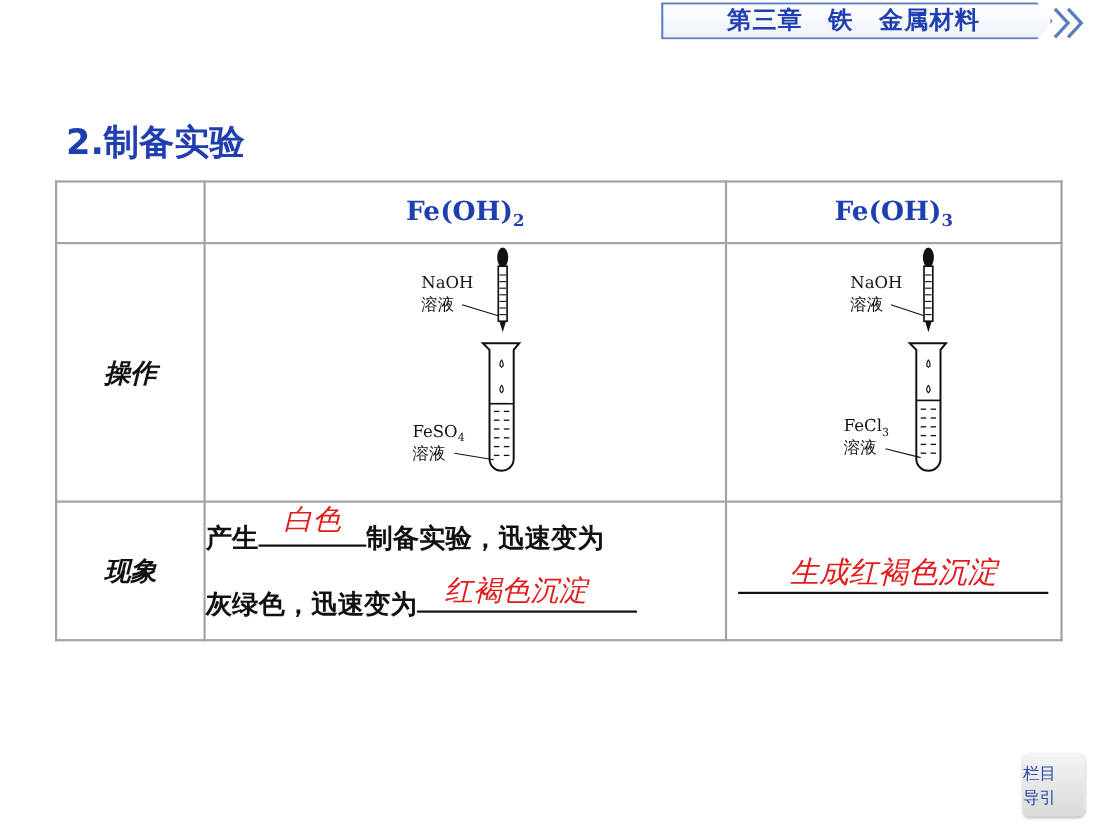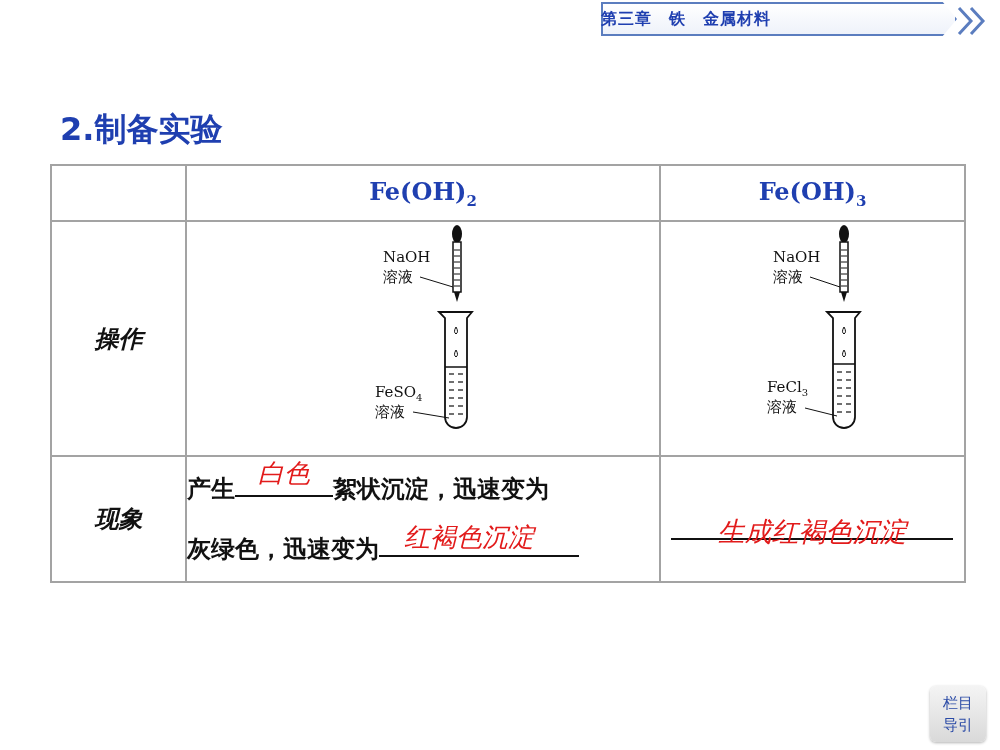--- a/index.html
+++ b/index.html
@@ -1,37 +1,37 @@
 <!DOCTYPE html>
 <html><head>
 <meta charset="utf-8">
 <style>
   html,body{margin:0;padding:0;}
   body{width:1000px;height:750px;position:relative;background:#fff;overflow:hidden;font-family:"DejaVu Sans",sans-serif;}
   .header-banner{position:absolute;left:601px;top:2px;width:380px;height:36px;}
   .header-box{position:absolute;left:0;top:0;width:356px;height:34px;border:2px solid #5b7dbf;background:linear-gradient(#ffffff,#eef2fa);box-sizing:border-box;clip-path:polygon(0 0,96% 0,100% 50%,96% 100%,0 100%);}
-  .header-title{position:absolute;left:0;top:0;width:350px;height:48px;line-height:34px;text-align:left;color:#1f3fb0;font-size:16px;font-weight:bold;letter-spacing:1px;white-space:pre;}
+  .header-title{position:absolute;left:0;top:0;width:350px;height:48px;line-height:34px;text-align:center;color:#1f3fb0;font-size:22px;font-weight:bold;letter-spacing:1px;white-space:pre;}
   .chev{position:absolute;top:4px;}
   .section-title{position:absolute;left:60px;top:108px;font-size:32px;font-weight:bold;color:#1f3fb0;}
   table.exp{position:absolute;left:50px;top:164px;border-collapse:collapse;}
   table.exp td{border:2px solid #a3a3a3;padding:0;vertical-align:middle;}
   .col1{width:133px;}
   .col2{width:472px;}
   .col3{width:303px;}
   .r1{height:56px;}
   .r2{height:229px;}
   .r3{height:126px;}
   .hdr{text-align:center;font-family:"DejaVu Serif",serif;font-size:24px;font-weight:bold;color:#1f3fb0;}
   .hdr sub{font-size:15px;}
   .rowlabel{text-align:center;font-size:24px;font-weight:bold;color:#111;font-style:italic;}
   .cell-op{position:relative;}
   .obs{font-size:24px;font-weight:bold;color:#111;line-height:60px;padding-left:8px;position:relative;}
   .blank{display:inline-block;border-bottom:2px solid #111;position:relative;height:30px;vertical-align:baseline;}
   .ans{position:absolute;left:0;right:0;text-align:center;color:#e21b1b;font-weight:normal;font-size:26px;font-style:italic;}
-  .nav-btn{position:absolute;left:930px;top:686px;width:56px;height:56px;border-radius:6px;background:linear-gradient(#f4f4f4,#d9d9d9);box-shadow:0 1px 3px rgba(0,0,0,.3);text-align:center;color:#2a4aa6;font-size:15px;line-height:22px;padding-top:6px;box-sizing:border-box;}
+  .nav-btn{position:absolute;left:930px;top:686px;width:56px;height:56px;border-radius:6px;background:linear-gradient(#f4f4f4,#d9d9d9);box-shadow:0 1px 3px rgba(0,0,0,.3);color:#2a4aa6;font-size:15px;line-height:22px;padding-top:6px;box-sizing:border-box;}
   .lbl{font-family:"DejaVu Serif",serif;font-size:15px;fill:#111;}
 </style>
 </head>
 <body>
 
 <div class="header-banner">
   <div class="header-box"></div>
   <div class="header-title">第三章　铁　金属材料</div>
   <svg class="chev" width="40" height="30" viewBox="0 0 40 30" style="left:356px;">
     <polyline points="2,2 14,15 2,28" fill="none" stroke="#5b7dbf" stroke-width="3"></polyline>
@@ -131,26 +131,26 @@
         </g>
         <text class="lbl" x="106" y="170"><tspan>FeCl</tspan><tspan dy="4" font-size="10">3</tspan></text>
         <text class="lbl" x="106" y="190">溶液</text>
         <line x1="144" y1="186" x2="176" y2="194" stroke="#111" stroke-width="1"></line>
       </svg>
     </td>
   </tr>
   <tr class="r3">
     <td class="rowlabel">现象</td>
     <td class="obs">
-      <div><span>产生</span><span class="blank" style="width:98px;"><span class="ans" style="top:-22px;">白色</span></span><span>絮状沉淀，迅速变为</span></div>
+      <div><span>产生</span><span class="blank" style="width:98px;"><span class="ans" style="top:-22px;">白色</span></span><span>制备实验，迅速变为</span></div>
       <div><span>灰绿色，迅速变为</span><span class="blank" style="width:200px;"><span class="ans" style="top:-18px;left:-20px;">红褐色沉淀</span></span></div>
     </td>
     <td style="position:relative;">
       <div style="position:relative;margin-left:10px;width:282px;height:40px;border-bottom:2px solid #111;">
-        <span class="ans" style="top:16px;font-size:27px;">生成红褐色沉淀</span>
+        <span class="ans" style="top:4px;font-size:27px;">生成红褐色沉淀</span>
       </div>
     </td>
   </tr>
 </tbody>
   </table>
 
 <div class="nav-btn">
   <div>栏目</div>
   <div>导引</div>
 </div>

